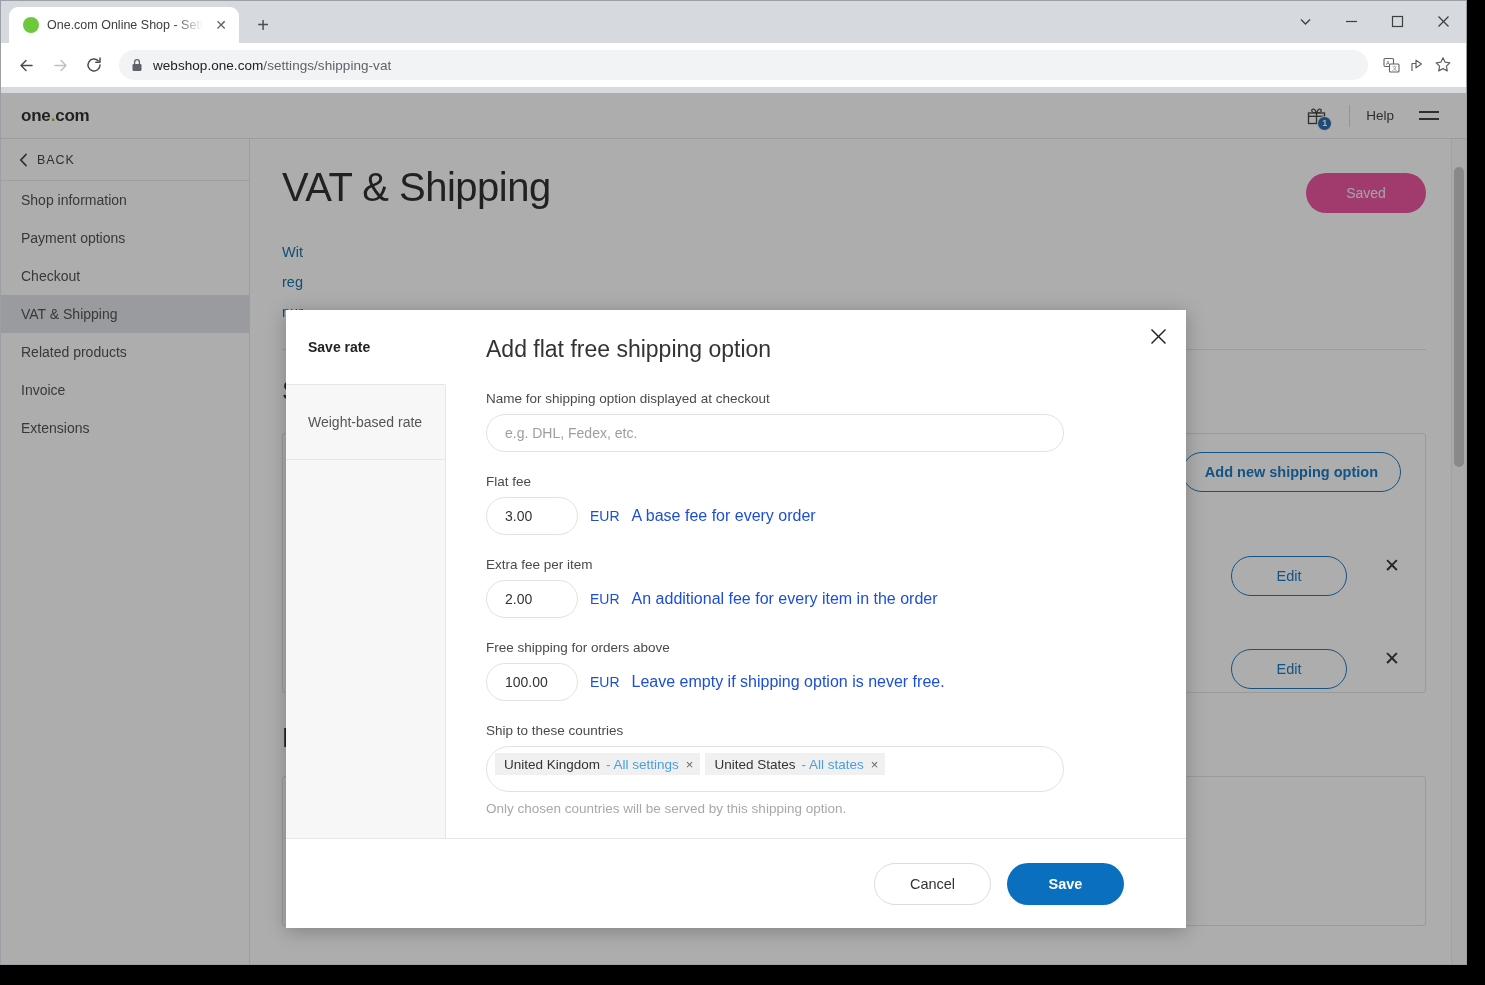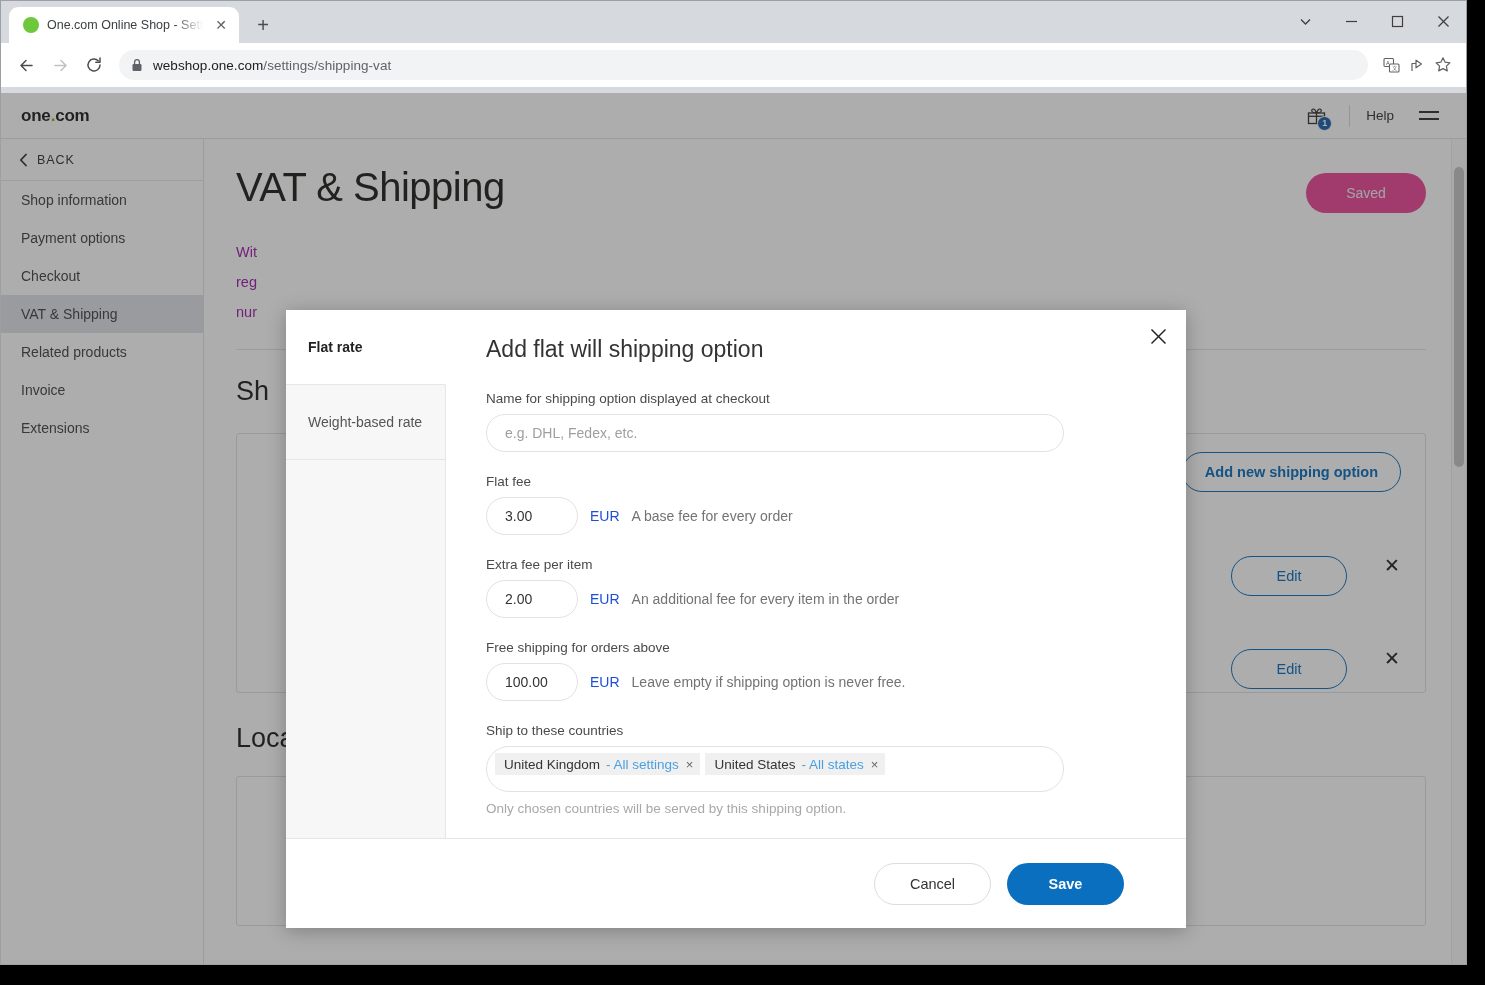--- a/index.html
+++ b/index.html
@@ -109,21 +109,21 @@
     display: flex; align-items: center; justify-content: center;
     border: 1.5px solid #fff;
   }
   .hdr-sep { width: 1px; height: 22px; background: #d8d8d8; margin: 0 16px; }
   .help-link { font-size: 13.5px; color: #333; }
   .burger { width: 34px; height: 34px; margin-left: 18px; display: flex; flex-direction: column; justify-content: center; align-items: center; gap: 5px; }
   .burger i { display: block; width: 20px; height: 2.4px; background: #333; }
 
   
   .body-split { display: flex; height: calc(100% - 46px); }
-  .sidebar { width: 203px; flex: none; background: #fff; border-right: 1px solid #e4e4e4; }
+  .sidebar { width: 249px; flex: none; background: #fff; border-right: 1px solid #e4e4e4; }
   .back-row {
     height: 42px; display: flex; align-items: center;
     gap: 9px; padding-left: 18px;
     border-bottom: 1px solid #e8e8e8;
   }
   .back-label { font-size: 12.5px; letter-spacing: .9px; color: #333; font-weight: 500; }
   .nav-item {
     height: 38px; display: flex; align-items: center;
     padding-left: 20px; font-size: 14px; color: #444;
   }
@@ -131,21 +131,21 @@
 
   .content { flex: 1; position: relative; padding: 26px 40px 0 32px; overflow: hidden; }
   .title-row { display: flex; align-items: flex-start; }
   .page-title { font-size: 40px; font-weight: 400; color: #1d1d1b; letter-spacing: -.5px; line-height: 1.12; }
   .saved-btn {
     margin-left: auto; margin-top: 8px;
     min-width: 120px; height: 40px; border-radius: 20px;
     background: #ec4899; color: #eef1f5;
     font-size: 14px; display: flex; align-items: center; justify-content: center;
   }
-  .intro { margin-top: 24px; font-size: 14.5px; line-height: 30px; color: #a21caf; max-width: 700px; }
+  .intro { margin-top: 24px; font-size: 14.5px; line-height: 30px; color: #0369a1; max-width: 700px; }
   .hr { margin-top: 22px; border-top: 1px solid #e4e4e4; }
   .sec-title { margin-top: 26px; font-size: 27px; color: #1d1d1b; font-weight: 400; }
 
   .card {
     margin-top: 26px; border: 1px solid #e0e0e0;
     border-radius: 3px; background: #fff;
     height: 260px; position: relative;
     padding: 22px 24px;
   }
   .btn-outline {
@@ -201,21 +201,21 @@
   .pill-input {
     height: 38px; border: 1px solid #e2e2e2; border-radius: 19px;
     background: #fff; display: flex; align-items: center;
     padding: 4px 18px; font-size: 14px; color: #333;
   }
   .pill-input.full { width: 578px; }
   .pill-input.small { width: 92px; }
   .pill-input .ph { color: #9e9e9e; }
   .fee-row { display: flex; align-items: center; gap: 12px; }
   .fee-cur { font-size: 14px; color: #1d4ed8; font-weight: 500; }
-  .fee-hint { font-size: 14px; color: #737373; }
+  .fee-hint { font-size: 16px; color: #1d4ed8; }
   .block { margin-bottom: 22px; }
 
   .tags-box {
     width: 578px; min-height: 46px;
     border: 1px solid #e2e2e2; border-radius: 23px;
     padding: 6px 8px 6px 8px;
     display: flex; flex-wrap: wrap; gap: 5px;
     align-content: flex-start;
   }
   .tag {
@@ -433,35 +433,35 @@
           </div>
         </div>
       </div>
 
       <div class="overlay"></div>
 
       <div class="modal">
         <div class="modal-body">
           <div class="modal-tabs">
             <div class="mtab active">
-                <span>Flat rate</span>
+                <span>Save rate</span>
               </div>
             <div class="mtab">
                 <span>Weight-based rate</span>
               </div>
           </div>
 
           <div class="modal-main">
             <div class="modal-close">
               <svg width="17" height="17" viewBox="0 0 17 17">
                   <line x1="1.5" y1="1.5" x2="15.5" y2="15.5" stroke="#222" stroke-width="1.5"></line>
                   <line x1="15.5" y1="1.5" x2="1.5" y2="15.5" stroke="#222" stroke-width="1.5"></line>
                 </svg>
             </div>
-            <div class="modal-title">Add flat will shipping option</div>
+            <div class="modal-title">Add flat free shipping option</div>
 
             <div class="block">
               <div class="field-label">Name for shipping option displayed at checkout</div>
               <div class="pill-input full">
                 <span class="ph">e.g. DHL, Fedex, etc.</span>
               </div>
             </div>
 
             <div class="block">
               <div class="field-label">Flat fee</div>

